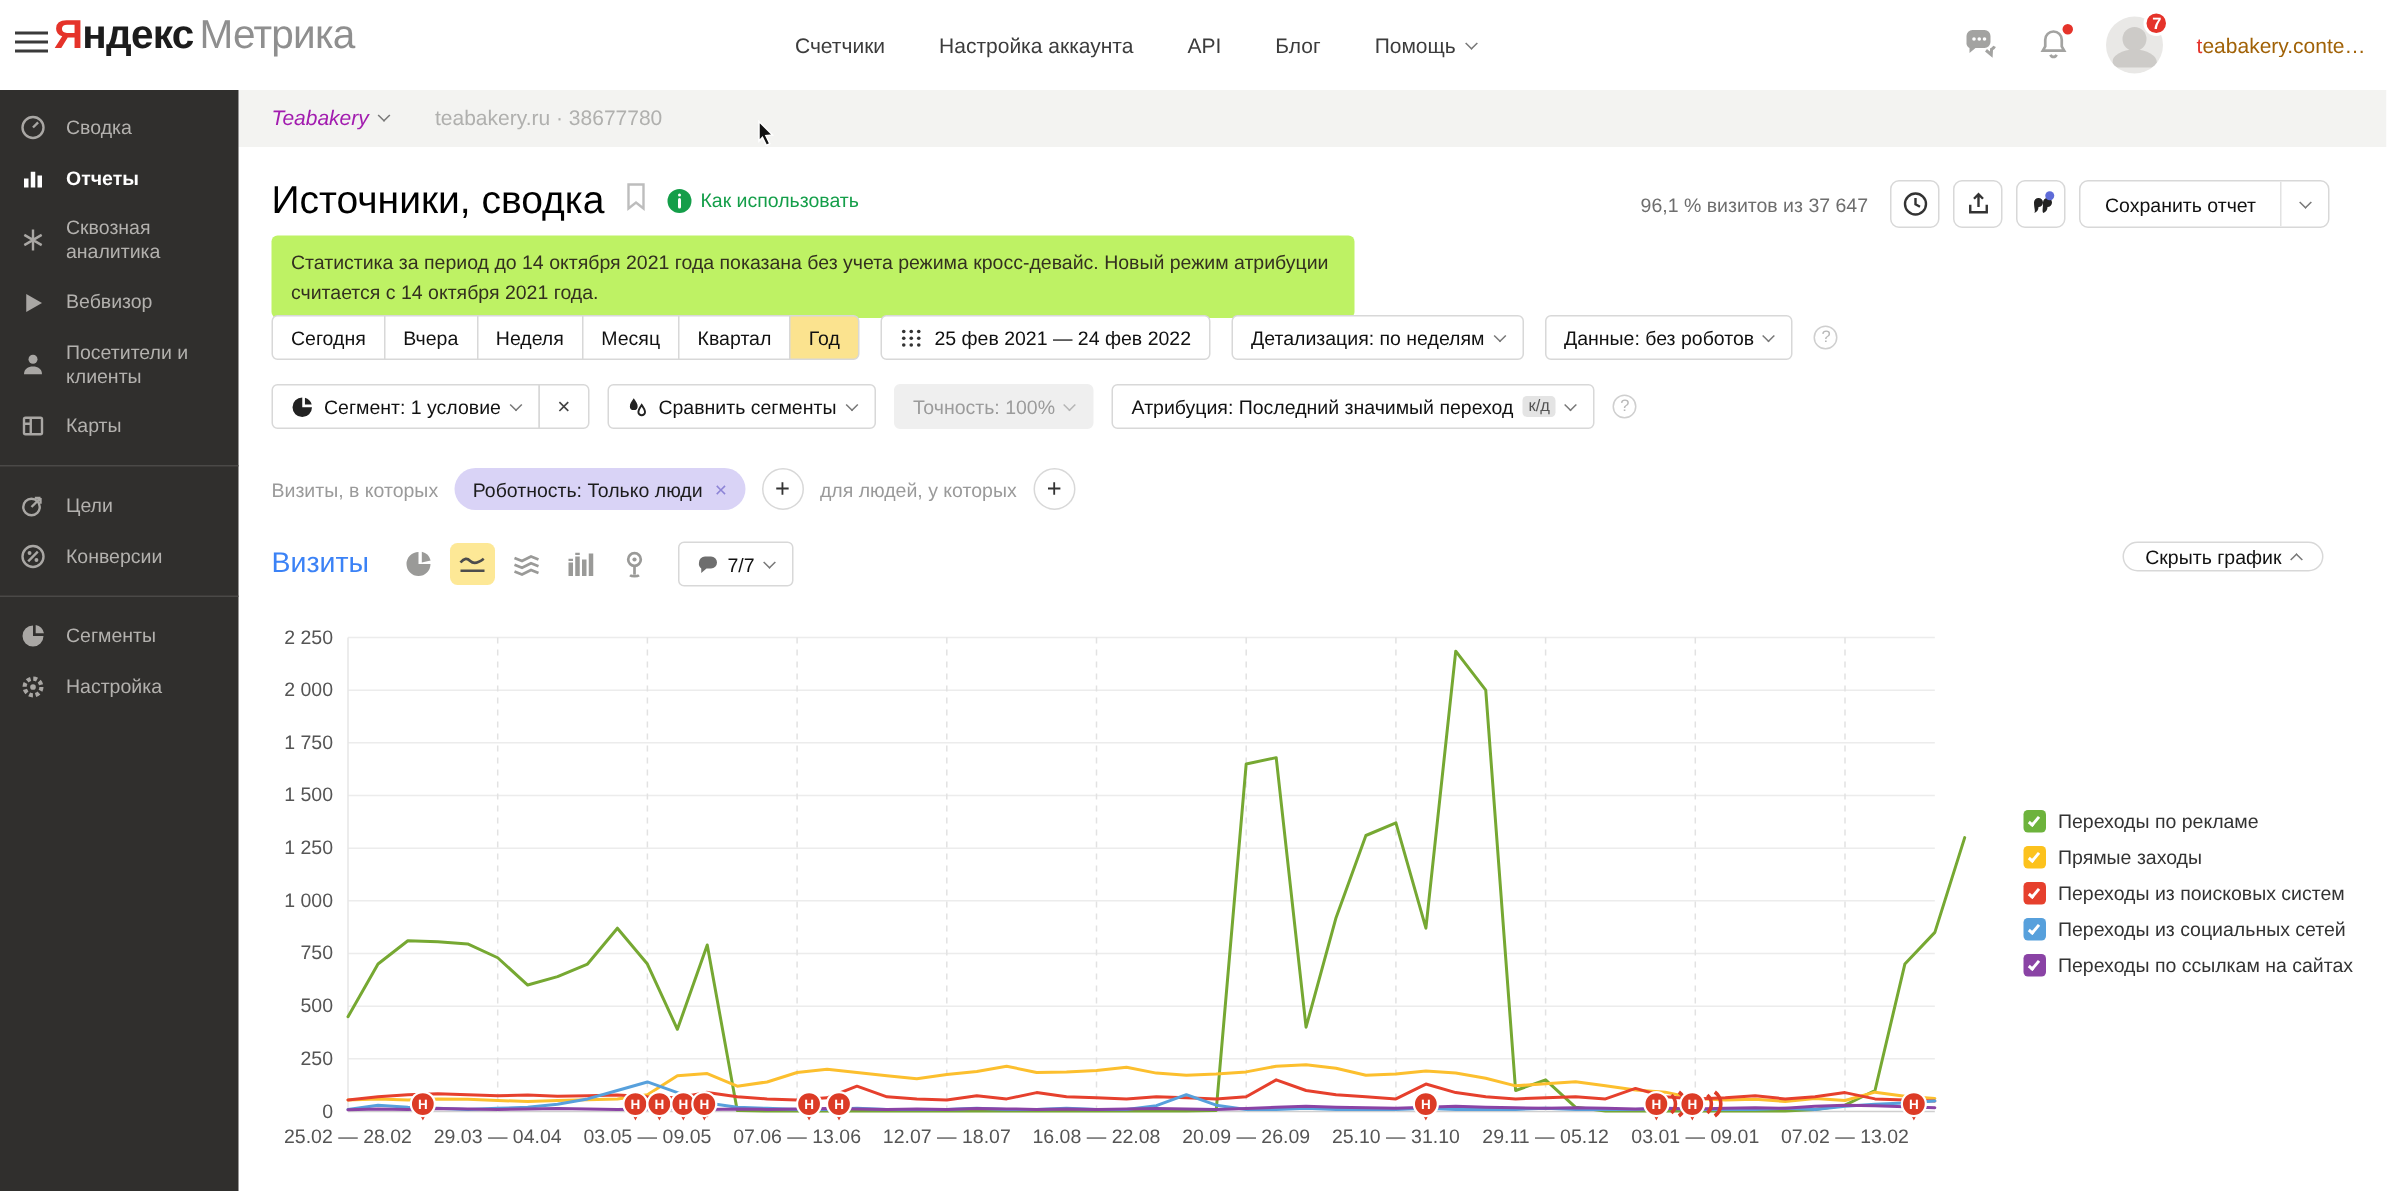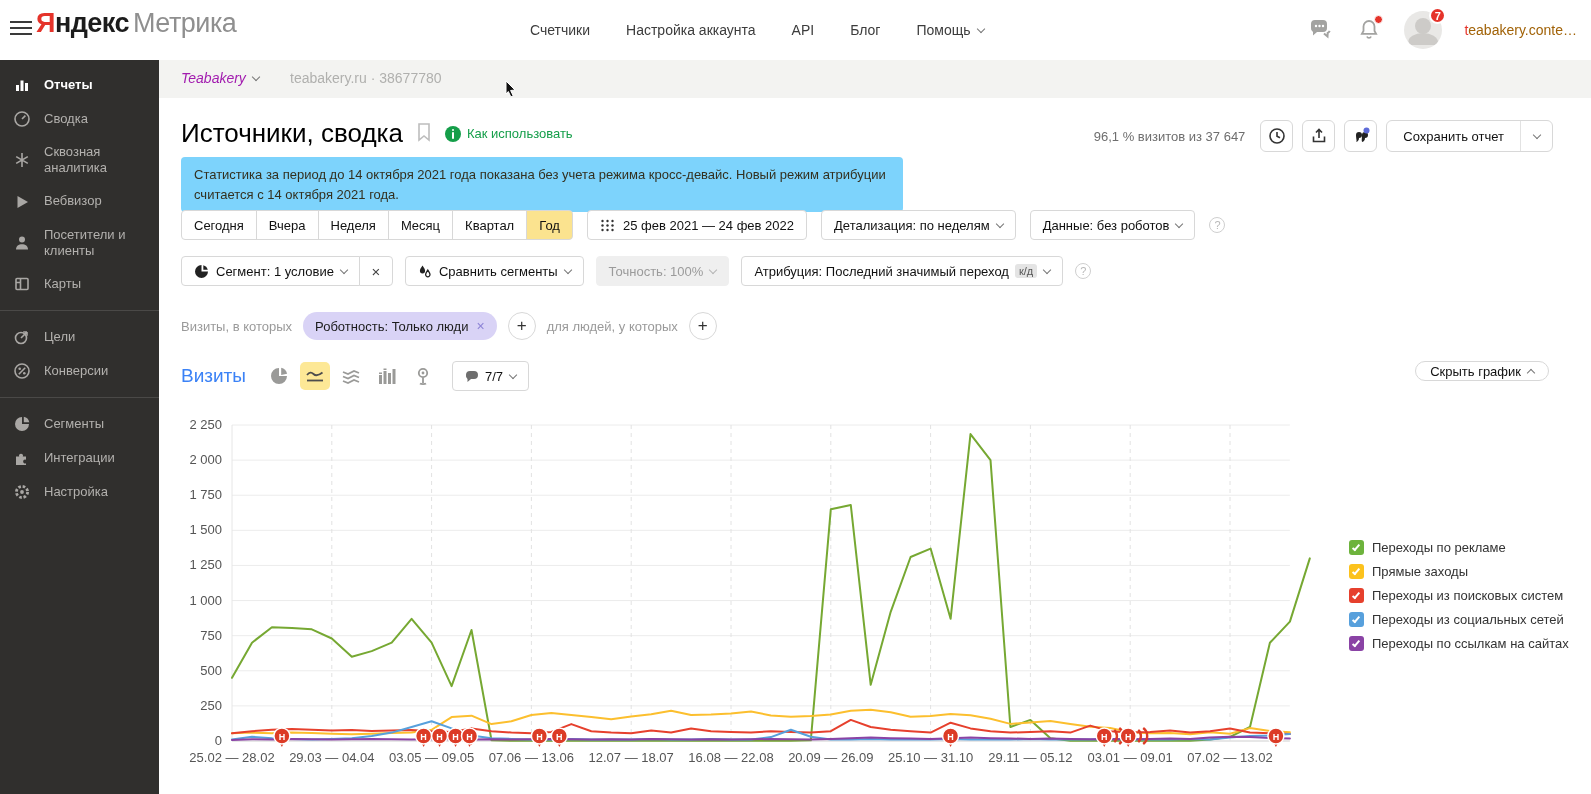--- a/index.html
+++ b/index.html
@@ -49,21 +49,21 @@
   .iicon::before { content:""; position:absolute; left:7px; top:3px; width:2px; height:2px; background:#fff; border-radius:1px; }
   .iicon::after { content:""; position:absolute; left:7px; top:6px; width:2px; height:7px; background:#fff; border-radius:1px; }
 
   .tools-row { position:absolute; right:38px; top:22px; display:flex; align-items:center; gap:9px; }
   .sample-txt { font-size:13px; color:#6e6e6e; margin-right:6px; }
   .iconbtn { width:33px; height:32px; border:1px solid #d8d8d8; border-radius:6px; background:#fff; display:inline-flex; align-items:center; justify-content:center; cursor:pointer; }
   .save-btn { display:inline-flex; height:32px; border:1px solid #d8d8d8; border-radius:6px; background:#fff; overflow:hidden; cursor:pointer; }
   .save-btn .savelab { padding:0 16px; font-size:13px; display:flex; align-items:center; }
   .save-btn .savechev { width:32px; border-left:1px solid #e2e2e2; display:flex; align-items:center; justify-content:center; }
 
-  .notice { position:absolute; left:22px; top:59px; width:722px; background:#7dd3fc; border-radius:4px; padding:8px 13px; font-size:13px; line-height:1.5; color:#33301f; }
+  .notice { position:absolute; left:22px; top:59px; width:722px; background:#bef264; border-radius:4px; padding:8px 13px; font-size:13px; line-height:1.5; color:#33301f; }
 
   .row { position:absolute; left:22px; display:flex; align-items:center; }
   .btn { display:inline-flex; align-items:center; height:30px; padding:0 12px; border:1px solid #d8d8d8; border-radius:4px; background:#fff; font-size:13px; color:#111; white-space:nowrap; cursor:pointer; }
   .btn.gray { background:#efefef; border-color:#efefef; color:#9b9b9b; }
   .seg-group { display:inline-flex; }
   .seg-group .btn { border-radius:0; margin-left:-1px; }
   .seg-group .btn:first-child { border-radius:4px 0 0 4px; margin-left:0; }
   .seg-group .btn:last-child { border-radius:0 4px 4px 0; }
   .seg-group .btn.sel { background:#fbe38f; position:relative; z-index:1; }
   .chev { display:inline-block; width:6px; height:6px; border-right:1.5px solid #777; border-bottom:1.5px solid #777; transform:rotate(45deg); margin-left:7px; margin-top:-3px; }
@@ -138,39 +138,39 @@
           <span class="head"></span>
           <span class="body"></span>
         </span>
       <span class="badge7">7</span>
     </span>
     <span class="acct-name">teabakery.conte…</span>
   </div>
 </div>
 
 <div class="sidebar">
+    <div class="side-item">
+      <span class="sicon"><svg width="18" height="18" viewBox="0 0 18 18">
+          <circle cx="9" cy="9" r="7" fill="none" stroke="#a9a7a4" stroke-width="1.6"></circle>
+          <path d="M9 9l3.4-3.4" fill="none" stroke="#a9a7a4" stroke-width="1.6"></path>
+        </svg></span>
+      <span>Сводка</span>
+    </div>
     <div class="side-item active">
       <span class="sicon"><svg width="18" height="18" viewBox="0 0 18 18">
           <g fill="#ffffff">
             <rect x="3" y="9" width="3" height="6"></rect>
             <rect x="7.5" y="4.5" width="3" height="10.5"></rect>
             <rect x="12" y="7" width="3" height="8"></rect>
           </g>
         </svg></span>
       <span>Отчеты</span>
     </div>
     <div class="side-item">
       <span class="sicon"><svg width="18" height="18" viewBox="0 0 18 18">
-          <circle cx="9" cy="9" r="7" fill="none" stroke="#a9a7a4" stroke-width="1.6"></circle>
-          <path d="M9 9l3.4-3.4" fill="none" stroke="#a9a7a4" stroke-width="1.6"></path>
-        </svg></span>
-      <span>Сводка</span>
-    </div>
-    <div class="side-item">
-      <span class="sicon"><svg width="18" height="18" viewBox="0 0 18 18">
           <path d="M9 2v14M3.2 5.6l11.6 6.8M14.8 5.6L3.2 12.4" fill="none" stroke="#a9a7a4" stroke-width="1.6"></path>
         </svg></span>
       <span>Сквозная аналитика</span>
     </div>
     <div class="side-item">
       <span class="sicon"><svg width="18" height="18" viewBox="0 0 18 18">
           <path d="M4.5 3l10.5 6-10.5 6z" fill="#a9a7a4"></path>
         </svg></span>
       <span>Вебвизор</span>
     </div>
@@ -205,26 +205,20 @@
         </svg></span>
       <span>Конверсии</span>
     </div>
     <div class="side-div"></div>
     <div class="side-item">
       <span class="sicon"><svg width="18" height="18" viewBox="0 0 18 18">
           <path d="M9 9V2a7 7 0 1 0 7 7z" fill="#a9a7a4"></path>
           <path d="M10.8 1.7a7 7 0 0 1 5.5 5.5h-5.5z" fill="#a9a7a4"></path>
         </svg></span>
       <span>Сегменты</span>
-    </div>
-    <div class="side-item">
-      <span class="sicon"><svg width="18" height="18" viewBox="0 0 18 18">
-          <path d="M3 7.5h3.2a2 2 0 1 1 3.6 0H13v3.2a2 2 0 1 0 0 3.6V16H3z" fill="#a9a7a4"></path>
-        </svg></span>
-      <span>Интеграции</span>
     </div>
     <div class="side-item">
       <span class="sicon"><svg width="18" height="18" viewBox="0 0 18 18">
           <circle cx="9" cy="9" r="5.6" fill="none" stroke="#a9a7a4" stroke-width="2.8" stroke-dasharray="2.6 1.8"></circle>
           <circle cx="9" cy="9" r="1.9" fill="#a9a7a4"></circle>
         </svg></span>
       <span>Настройка</span>
     </div>
   </div>
 

